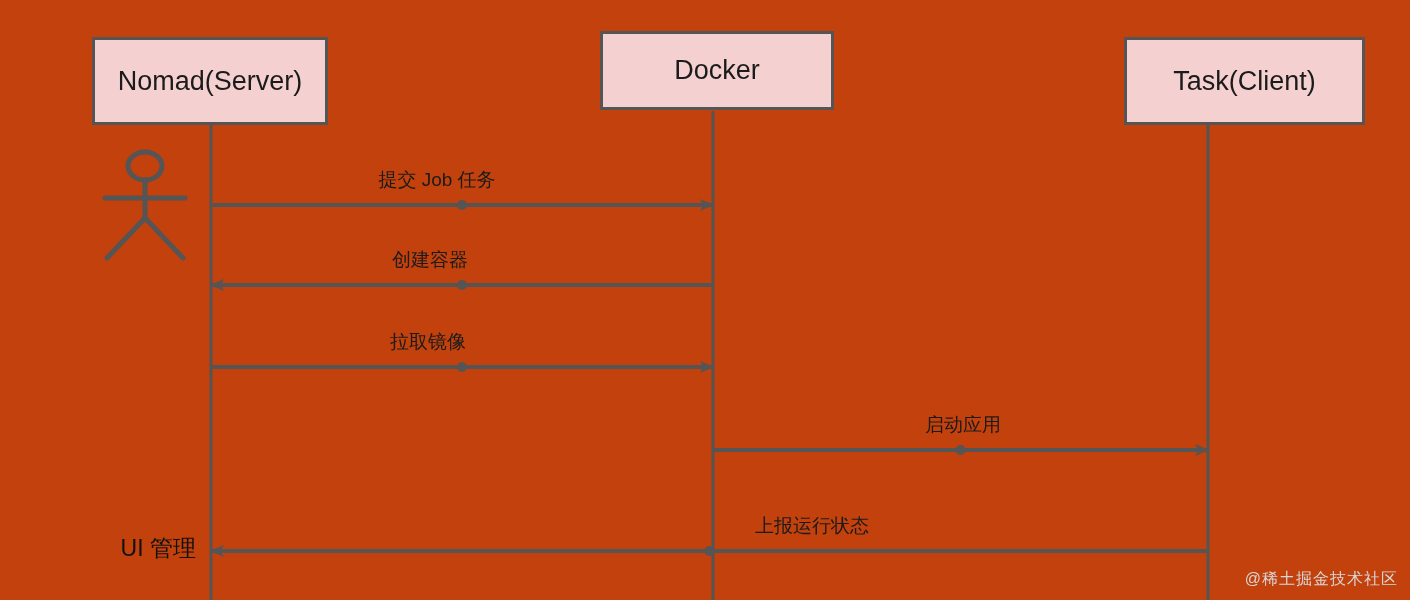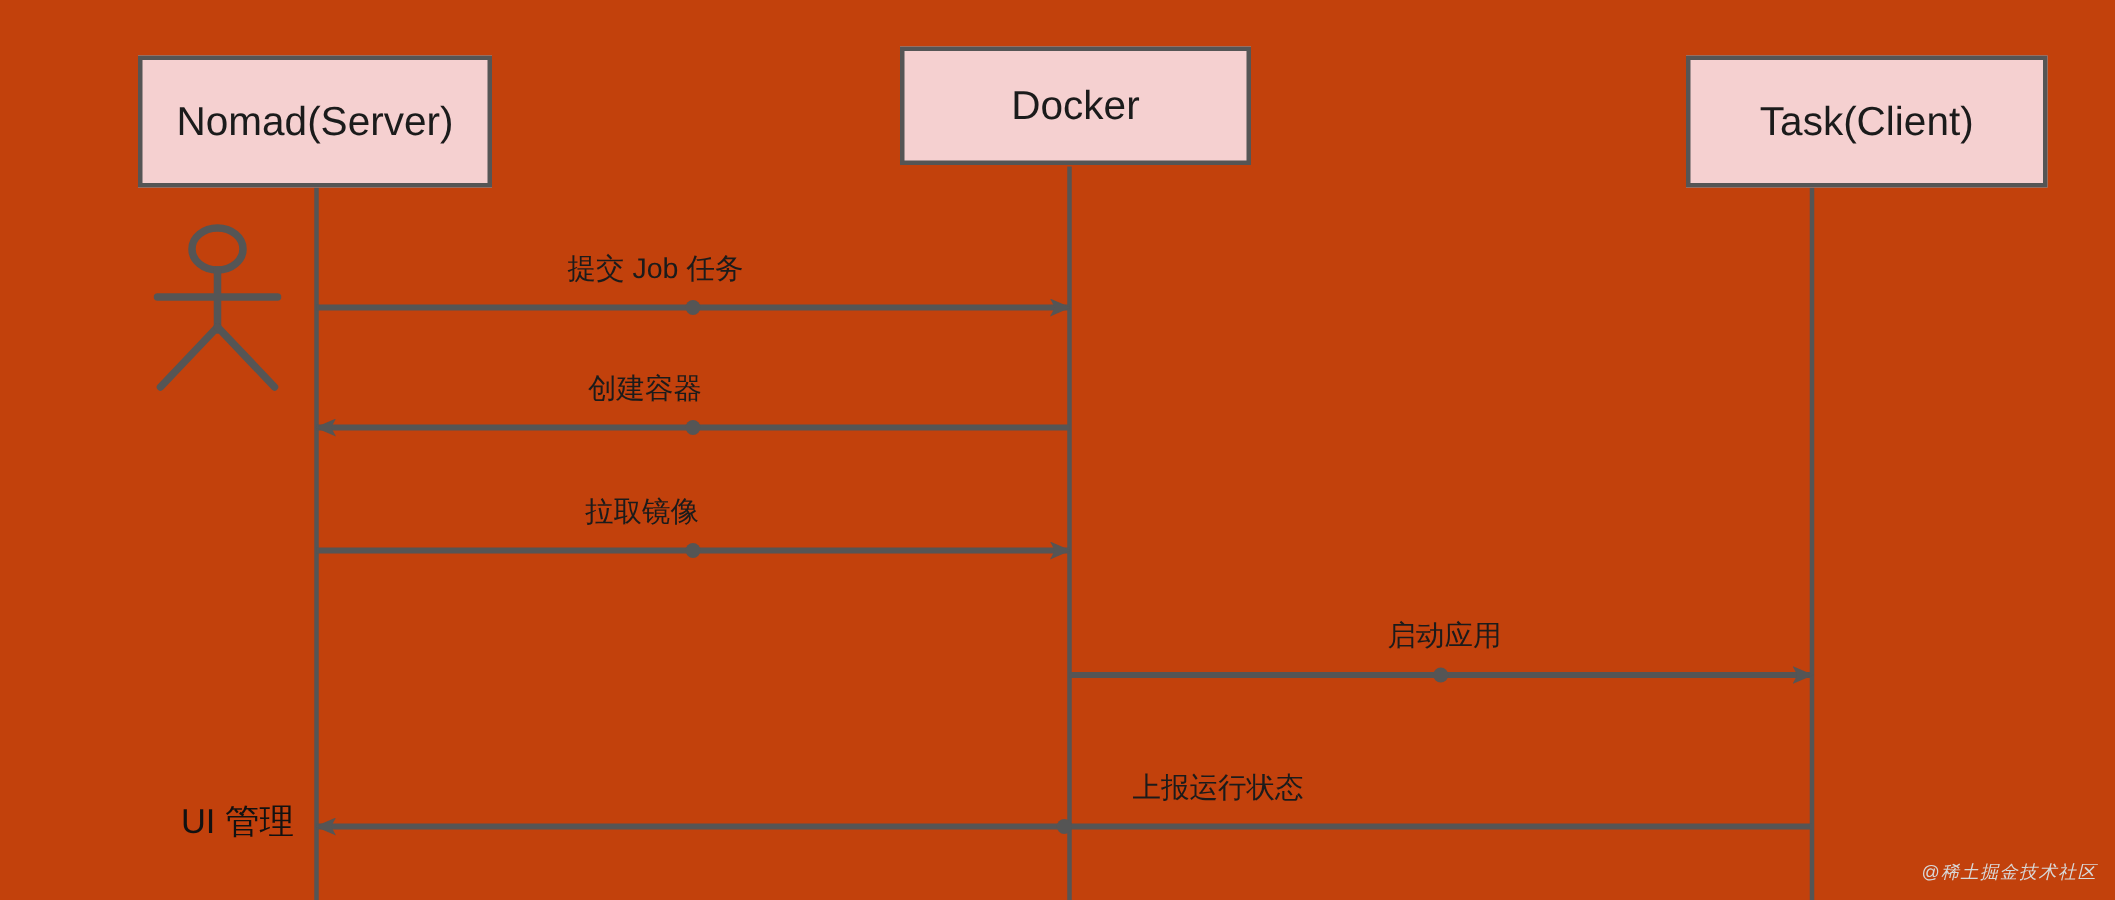--- a/index.html
+++ b/index.html
@@ -57,26 +57,25 @@
     color: #111111;
     font-family: "Liberation Sans", "DejaVu Sans", sans-serif;
     white-space: nowrap;
     transform: translate(-100%, -50%);
     line-height: 1;
   }
   .watermark {
     position: absolute;
     right: 12px;
     bottom: 10px;
-    font-size: 12px;
+    font-size: 16px;
     color: #d8d8d8;
     font-family: "Liberation Sans", "DejaVu Sans", sans-serif;
     white-space: nowrap;
     letter-spacing: 1px;
-    font-style: italic;
   }
 </style>
 </head>
 <body>
 
 <div id="diagram-root">
 
   <svg id="seq-svg" viewBox="0 0 1410 600">
     <defs>
       <marker id="arrow-right" markerWidth="14" markerHeight="12" refX="13" refY="6" orient="auto" markerUnits="userSpaceOnUse">

